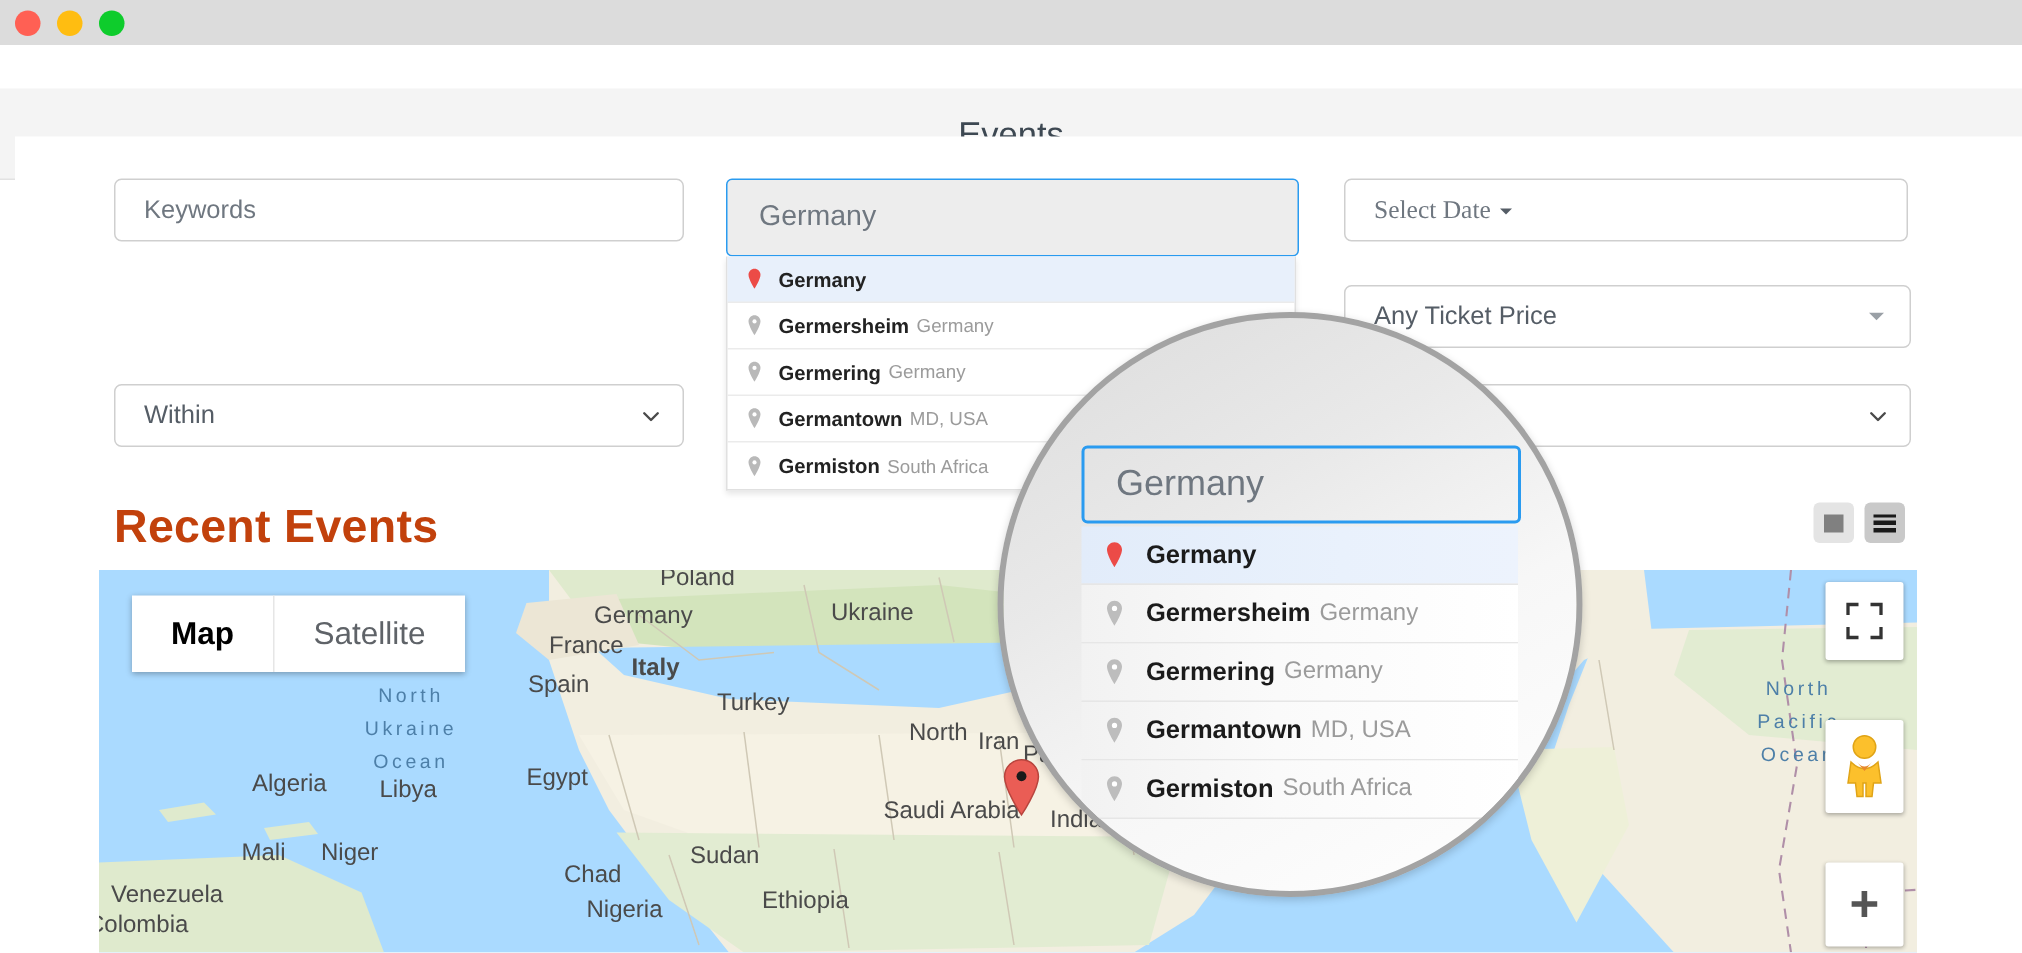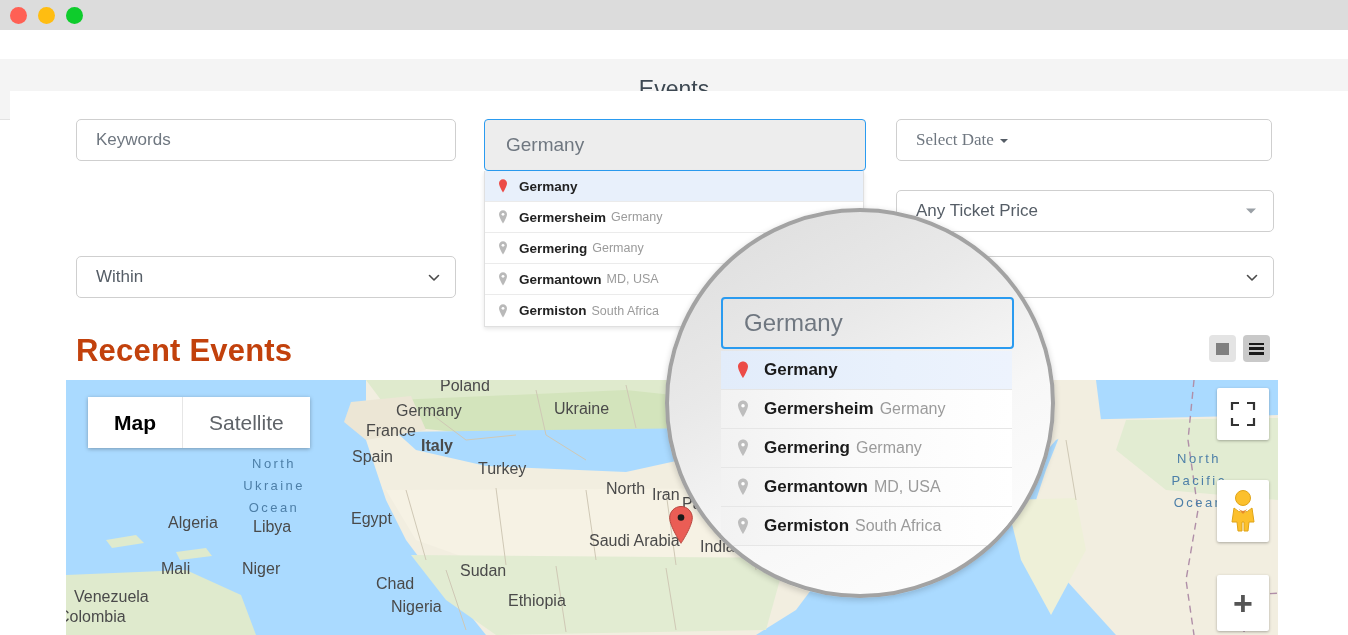--- a/index.html
+++ b/index.html
@@ -395,21 +395,21 @@
     <div class="map-label" style="left:412px;top:80px;">Turkey</div>
     <div class="map-label" style="left:540px;top:100px;">North</div>
     <div class="map-label" style="left:586px;top:106px;">Iran</div>
     <div class="map-label" style="left:618px;top:92px;">Afghanistan</div>
     <div class="map-label" style="left:616px;top:115px;">Pakistan</div>
     <div class="map-label" style="left:102px;top:134px;">Algeria</div>
     <div class="map-label" style="left:187px;top:138px;">Libya</div>
     <div class="map-label" style="left:285px;top:130px;">Egypt</div>
     <div class="map-label" style="left:523px;top:152px;">Saudi Arabia</div>
     <div class="map-label" style="left:95px;top:180px;">Mali</div>
-    <div class="map-label" style="left:176px;top:180px;">Niger</div>
+    <div class="map-label" style="left:148px;top:180px;">Niger</div>
     <div class="map-label" style="left:278px;top:195px;margin-left:32px;">Chad</div>
     <div class="map-label" style="left:394px;top:182px;text-align:right;">Sudan</div>
     <div class="map-label" style="left:634px;top:158px;">India</div>
     <div class="map-label" style="left:325px;top:218px;">Nigeria</div>
     <div class="map-label" style="left:442px;top:212px;">Ethiopia</div>
     <div class="map-label" style="left:8px;top:208px;">Venezuela</div>
     <div class="map-label" style="left:-8px;top:228px;">Colombia</div>
 
     <span class="marker">
       <svg viewBox="0 0 28 40" width="28" height="40">

